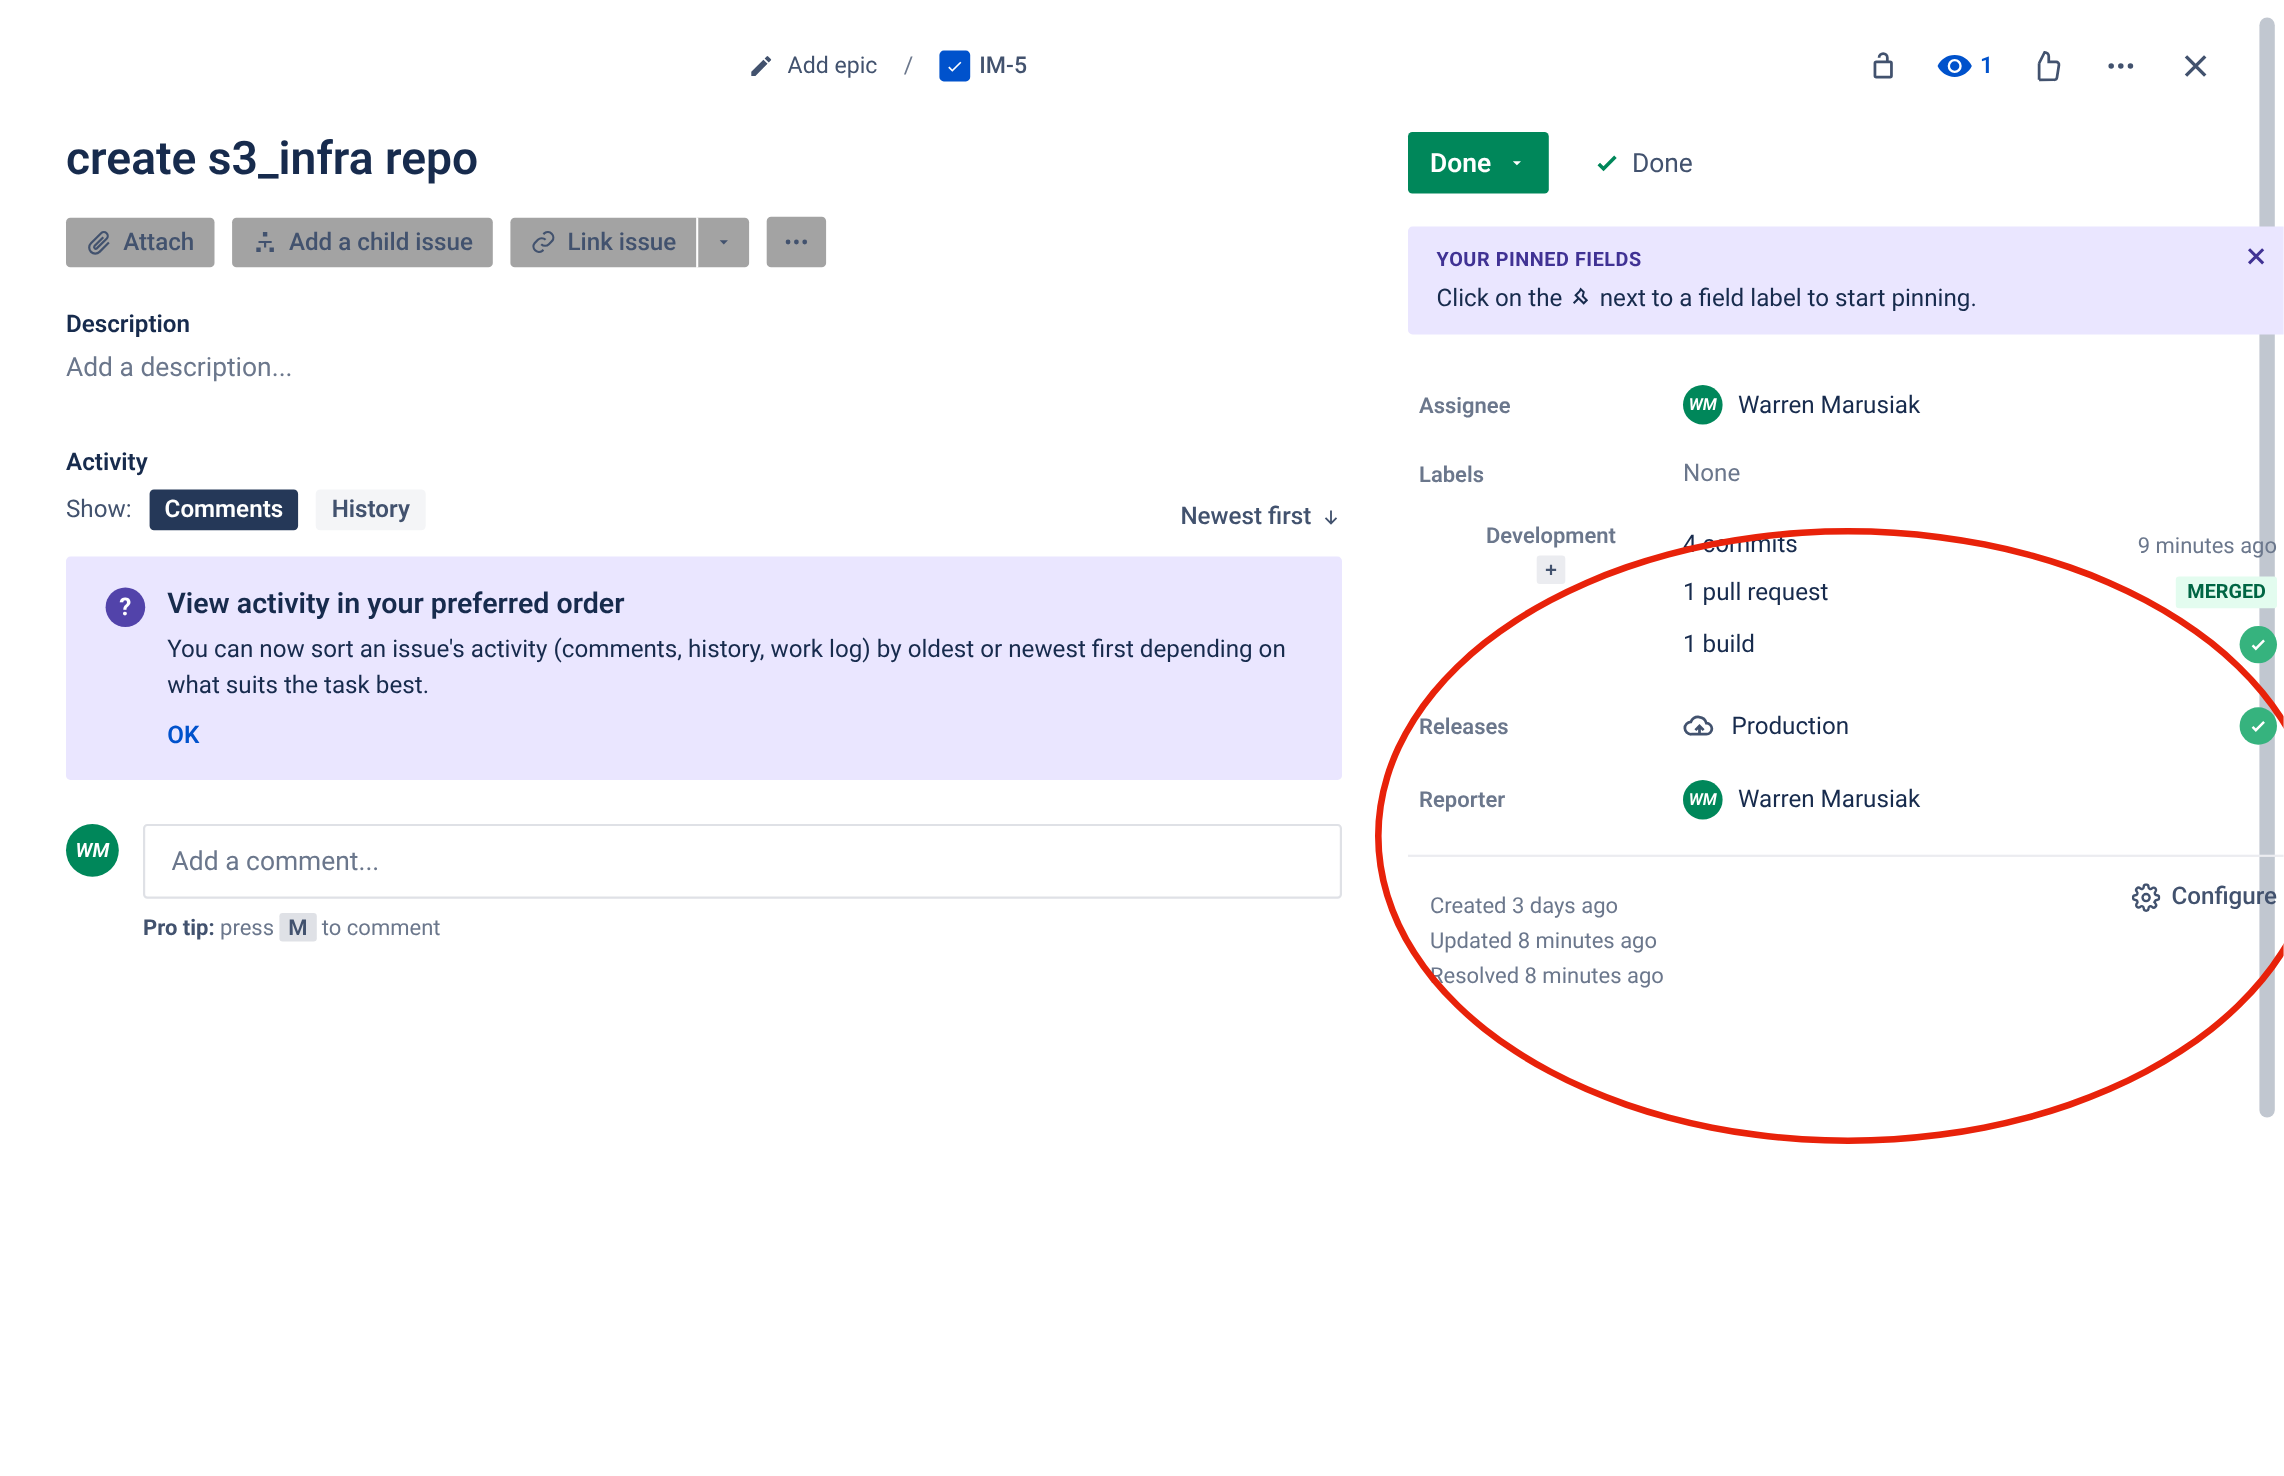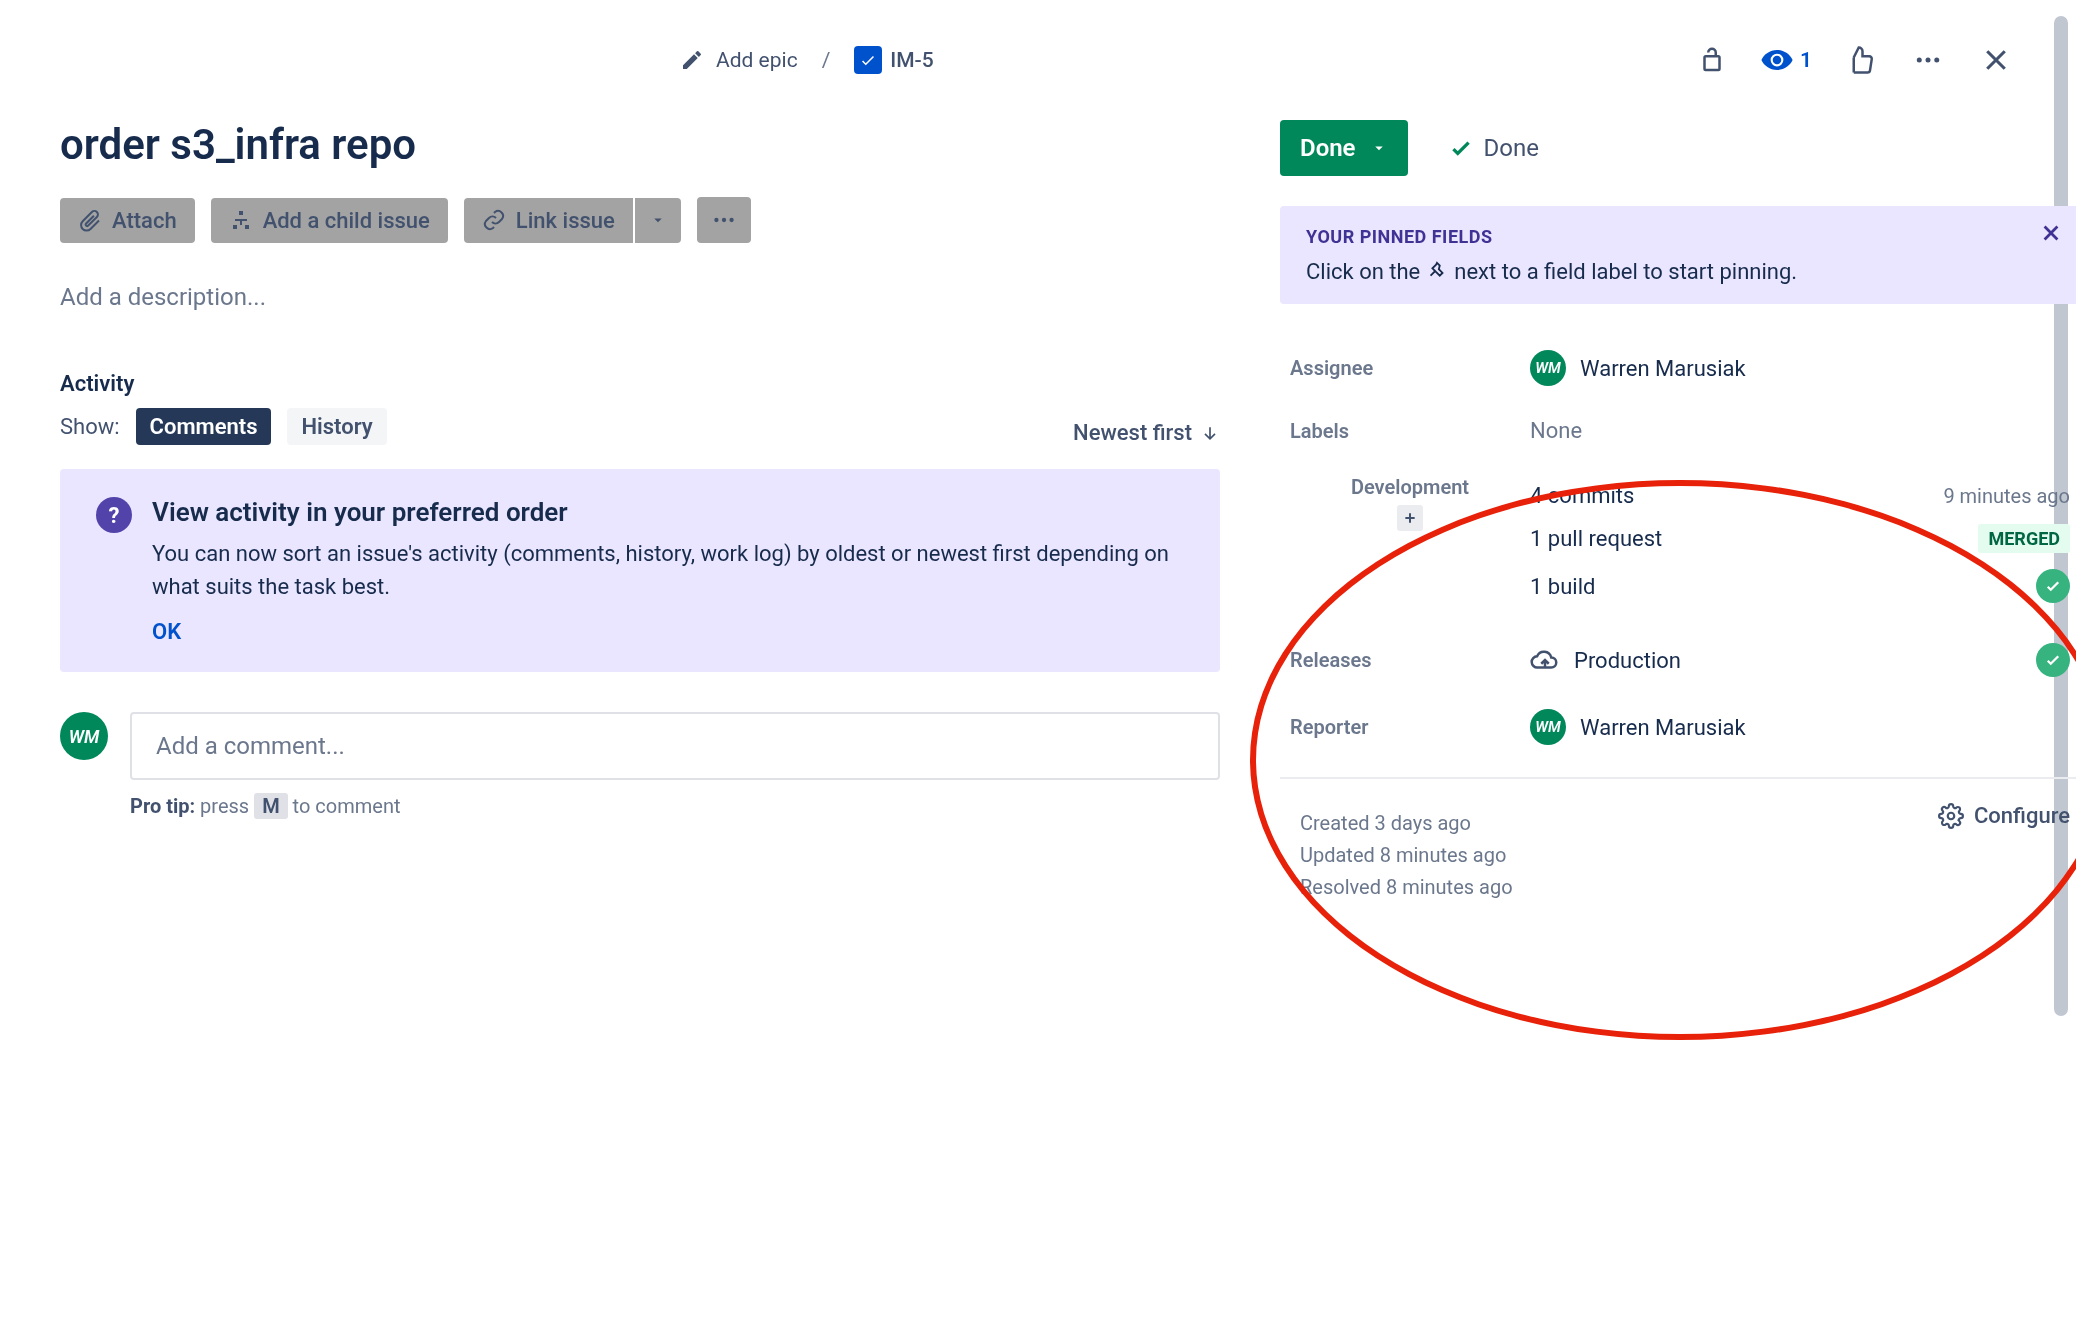--- a/index.html
+++ b/index.html
@@ -233,21 +233,21 @@
         <svg width="30" height="30" viewBox="0 0 24 24" fill="none" stroke="#42526E" stroke-width="2.5">
             <path d="M5 5l14 14M19 5L5 19"></path>
           </svg>
       </span>
     </div>
   </div>
 
   <div class="main">
 
     <div class="left-col">
-      <h1 class="title">order s3_infra repo</h1>
+      <h1 class="title">create s3_infra repo</h1>
 
       <div class="action-row">
         <div class="toolbtn">
           <svg width="24" height="24" viewBox="0 0 24 24" fill="none" stroke="#42526E" stroke-width="2">
               <path d="M21 12.5l-8.5 8.5a5.5 5.5 0 01-7.8-7.8l9.2-9.2a3.5 3.5 0 015 5L10 17.8a1.5 1.5 0 01-2.1-2.1l8-8"></path>
             </svg>
           <span>Attach</span>
         </div>
         <div class="toolbtn">
           <svg width="24" height="24" viewBox="0 0 24 24" fill="#42526E">
@@ -270,20 +270,21 @@
         </div>
         <div class="toolbtn icononly">
           <svg width="26" height="26" viewBox="0 0 24 24" fill="#42526E">
               <circle cx="5" cy="12" r="2"></circle>
               <circle cx="12" cy="12" r="2"></circle>
               <circle cx="19" cy="12" r="2"></circle>
             </svg>
         </div>
       </div>
 
+      <div class="section-label">Description</div>
       <div class="placeholder">Add a description...</div>
 
       <div class="section-label">Activity</div>
       <div class="activity-head">
         <div class="show-row">
           <span class="show-label">Show:</span>
           <span class="tab active">Comments</span>
           <span class="tab inactive">History</span>
         </div>
         <div class="newest">

